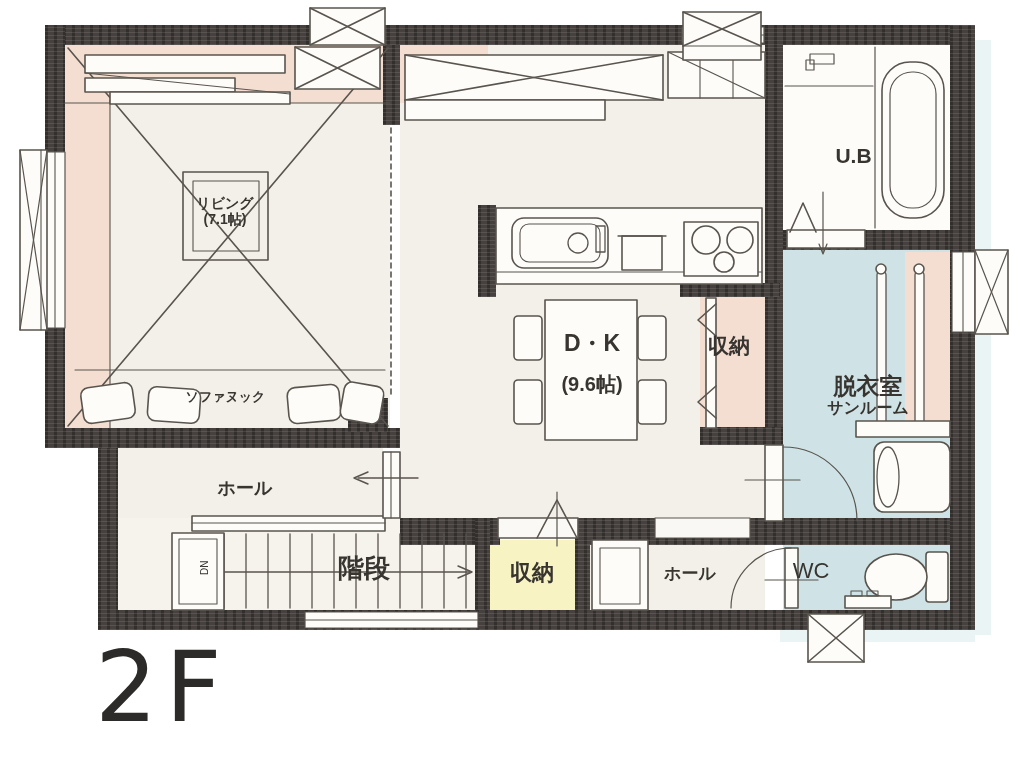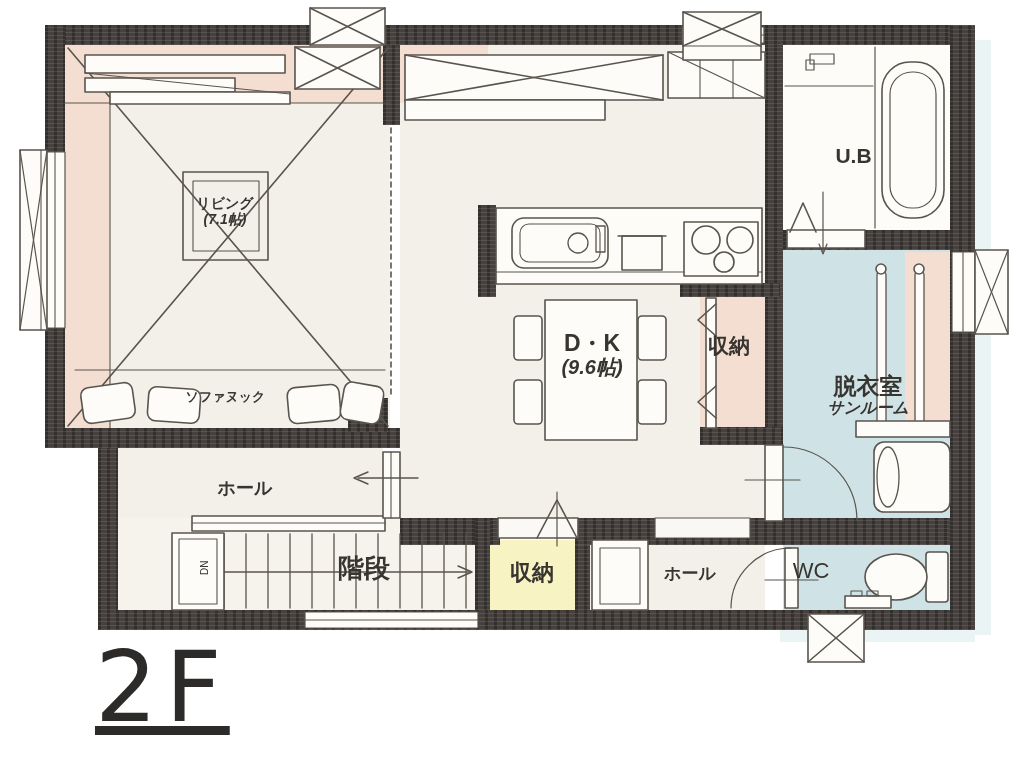--- a/index.html
+++ b/index.html
@@ -14,24 +14,24 @@
   .yellow{background:#f7f3c3;}
   .white{background:#fdfcf9;}
   .shade{background:#dfeef0;opacity:.65;}
   
   .wall{position:absolute;background-color:#46413e;
         background-image:
           repeating-linear-gradient(0deg, rgba(255,255,255,.10) 0 1px, rgba(0,0,0,0) 1px 4px),
           repeating-linear-gradient(90deg, rgba(0,0,0,.28) 0 3px, rgba(0,0,0,0) 3px 9px);}
   
   .lbl{position:absolute;color:#383531;text-align:center;line-height:1.15;font-weight:600;white-space:nowrap;}
-  .lbl .sub{display:block;font-weight:600;font-style:italic;}
+  .lbl .sub{display:block;font-weight:600;}
   #svgLines{position:absolute;left:0;top:0;}
   .big2f{position:absolute;color:#2d2b29;font-size:98px;font-weight:500;letter-spacing:8px;
-         font-family:"DejaVu Sans","Liberation Sans",sans-serif;text-decoration:underline;}
+         font-family:"DejaVu Sans","Liberation Sans",sans-serif;}
 </style>
 </head>
 <body>
 
 <div id="stage">
 
   <div class="floor cream" style="left:65px;top:45px;width:325px;height:383px;"></div>
   <div class="floor peach" style="left:65px;top:45px;width:325px;height:58px;"></div>
   <div class="floor peach" style="left:65px;top:100px;width:45px;height:328px;"></div>
   <div class="floor cream" style="left:400px;top:45px;width:365px;height:473px;"></div>
@@ -278,21 +278,21 @@
 
   <div class="lbl" style="left:150px;top:172px;width:150px;font-size:14px;margin-top:23px;">
     <span>リビング</span>
     <span class="sub">(7.1帖)</span>
   </div>
   <div class="lbl" style="left:158px;top:390px;width:135px;font-size:13px;">
     <span>ソファヌック</span>
   </div>
   <div class="lbl" style="left:528px;top:330px;width:128px;font-size:23px;">
     <span>D・K</span>
-    <span class="sub" style="font-size:20px;">(9.6帖)</span>
+    <span class="sub" style="font-size:20px;margin-top:17px;">(9.6帖)</span>
   </div>
   <div class="lbl" style="left:694px;top:334px;width:70px;font-size:21px;">
     <span>収納</span>
   </div>
   <div class="lbl" style="left:826px;top:144px;width:55px;font-size:21px;font-weight:700;text-align:center;">
     <span>U.B</span>
   </div>
   <div class="lbl" style="left:808px;top:373px;width:120px;font-size:23px;">
     <span>脱衣室</span>
     <span class="sub" style="font-size:16px;">サンルーム</span>

